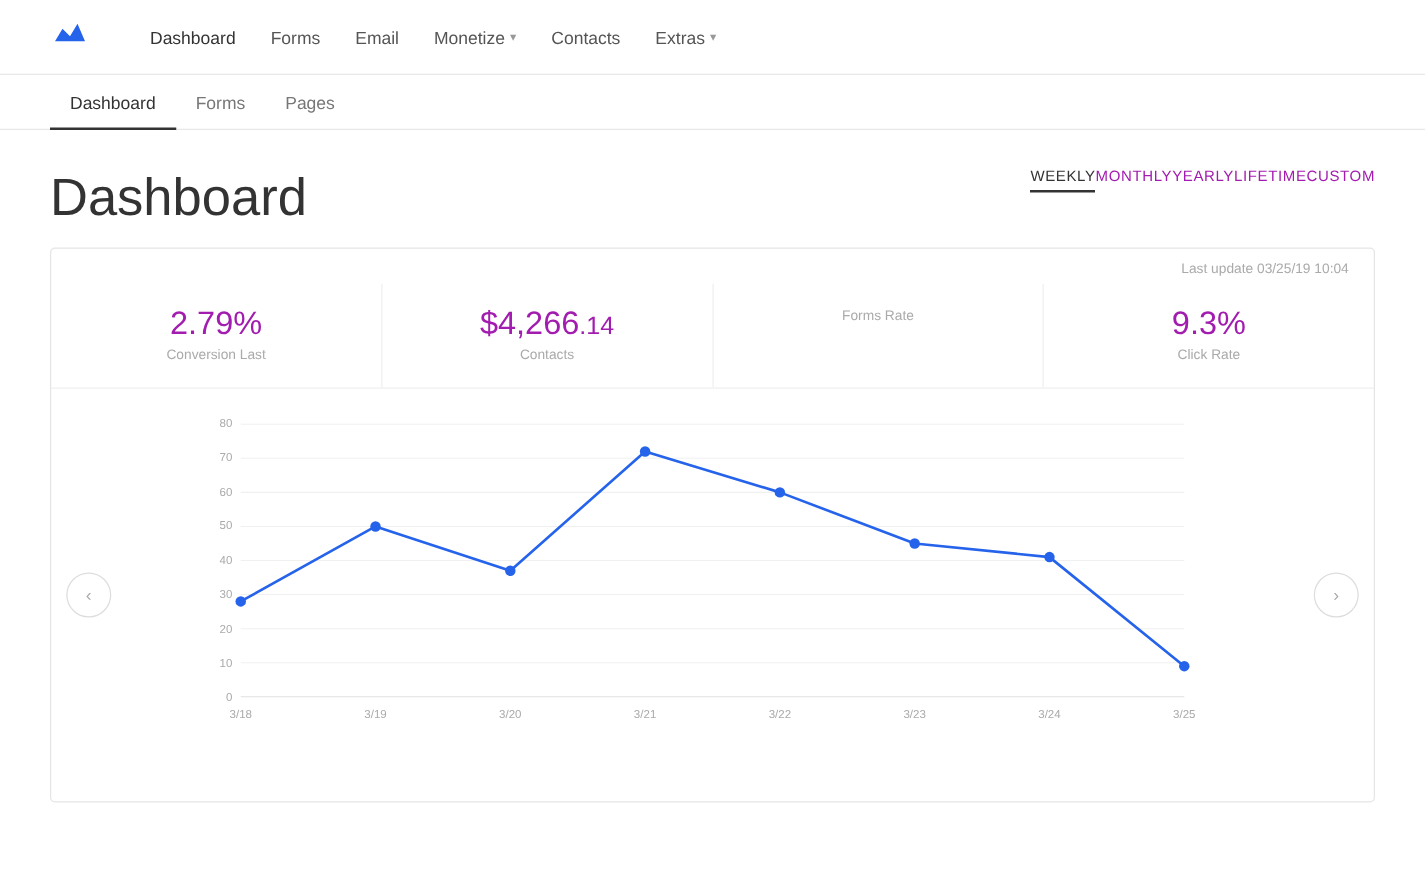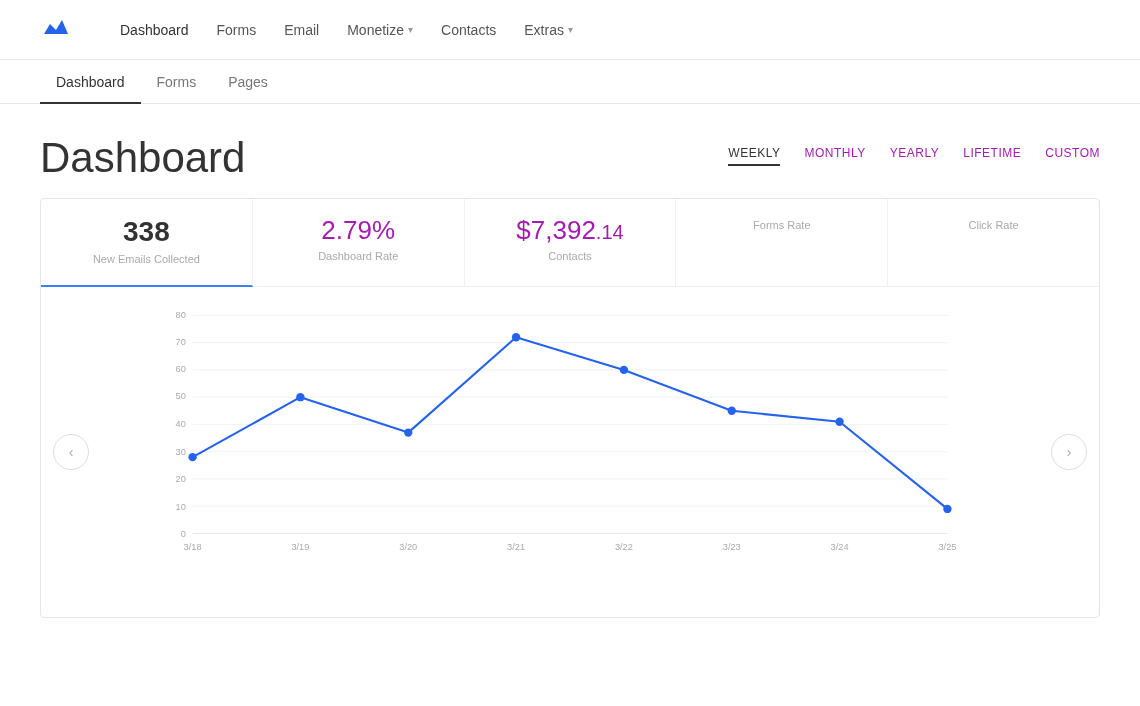--- a/index.html
+++ b/index.html
@@ -60,23 +60,21 @@
       justify-content: space-between;
       margin-bottom: 16px;
     }
     .dashboard-title {
       font-size: 42px;
       font-weight: 300;
       color: #333;
     }
     .time-filters {
       display: flex;
-      gap: 24px;
       align-items: flex-start;
-      margin-top: 12px;
     }
     .time-filter {
       font-size: 12px;
       color: #a21caf;
       cursor: pointer;
       letter-spacing: 0.5px;
       font-weight: 500;
       padding-bottom: 4px;
     }
     .time-filter.active {
@@ -198,45 +196,43 @@
     <div class="time-filters">
       <div class="time-filter active">WEEKLY</div>
       <div class="time-filter">MONTHLY</div>
       <div class="time-filter">YEARLY</div>
       <div class="time-filter">LIFETIME</div>
       <div class="time-filter">CUSTOM</div>
     </div>
   </div>
 
   <div class="card">
+    <div class="last-update">Last update 03/25/19 10:04</div>
 
     <div class="stats-row">
 
-      <div class="stat-item active">
-        <div class="stat-value">338</div>
-        <div class="stat-label">New Emails Collected</div>
-      </div>
 
       <div class="stat-item">
         <div class="stat-value muted">2.79%</div>
-        <div class="stat-label">Dashboard Rate</div>
+        <div class="stat-label">Conversion Last</div>
       </div>
 
       <div class="stat-item">
         <div class="stat-value muted">
-          <span>$</span><span>7,392</span><span class="decimal">.14</span>
+          <span>$</span><span>4,266</span><span class="decimal">.14</span>
         </div>
         <div class="stat-label">Contacts</div>
       </div>
 
       <div class="stat-item">
         <div class="stat-label">Forms Rate</div>
       </div>
 
       <div class="stat-item">
+        <div class="stat-value muted">9.3%</div>
         <div class="stat-label">Click Rate</div>
       </div>
     </div>
 
     <div class="chart-area">
       <button class="chart-nav-btn left">‹</button>
       <button class="chart-nav-btn right">›</button>
       <div class="chart-svg-container">
         <svg id="chart-svg" width="100%" height="100%" viewBox="-40 -10 980 310" preserveAspectRatio="xMidYMid meet" style="overflow: visible;">
 

